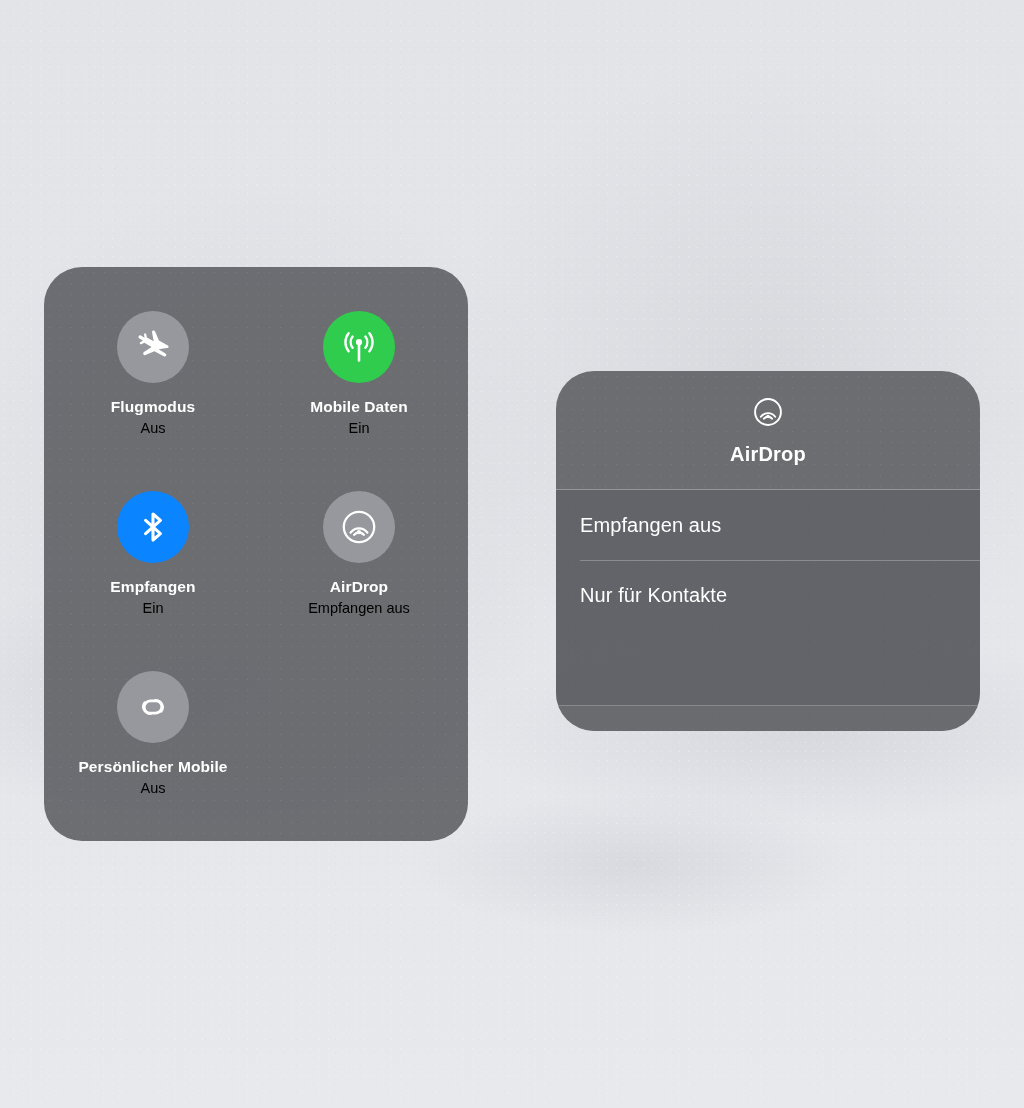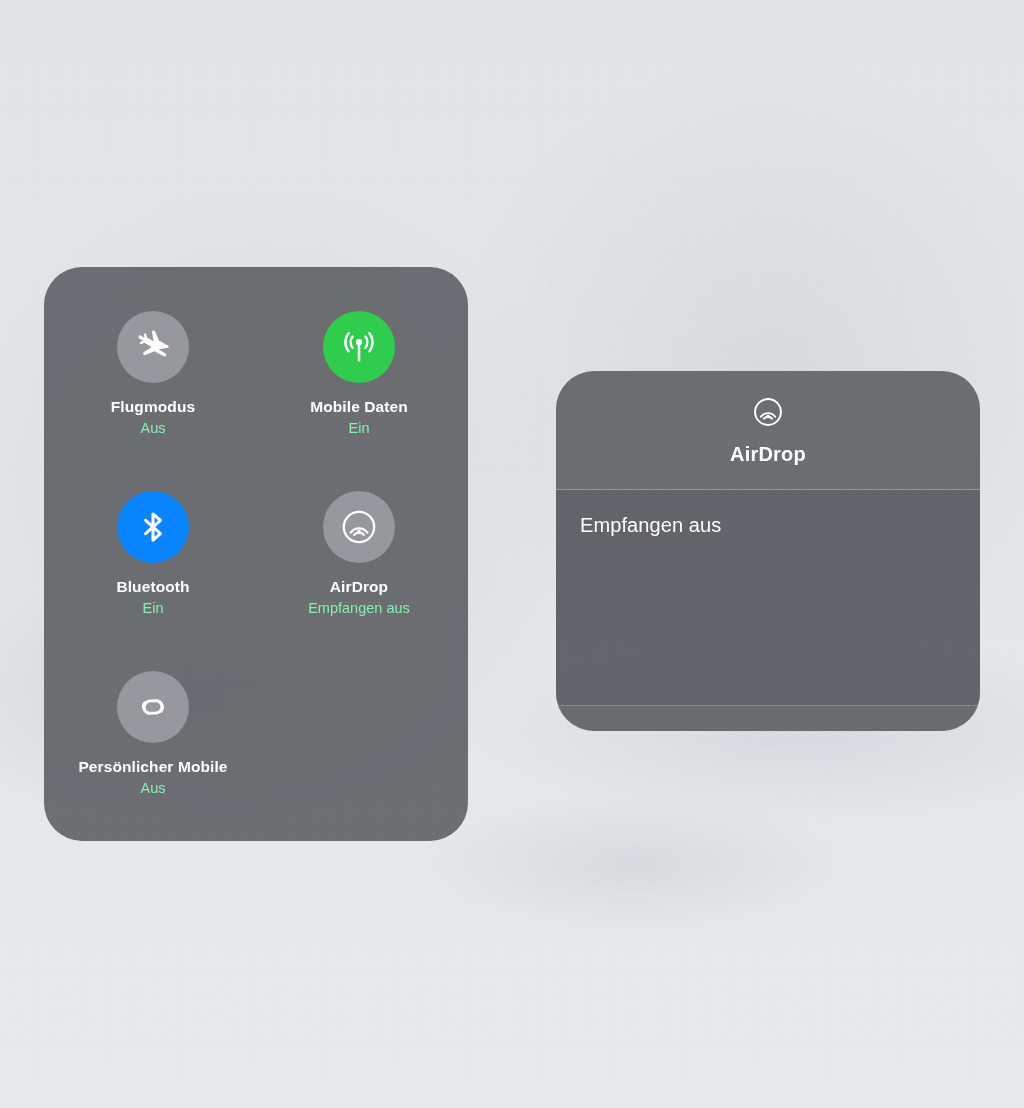--- a/index.html
+++ b/index.html
@@ -101,21 +101,21 @@
   .toggle-title {
     color: #ffffff;
     font-size: 15.5px;
     font-weight: bold;
     line-height: 1.35;
     text-align: center;
     white-space: nowrap;
     letter-spacing: 0.1px;
   }
   .toggle-status {
-    color: #86efac;
+    color: #000000;
     font-size: 14.5px;
     font-weight: normal;
     line-height: 1.45;
     text-align: center;
     white-space: nowrap;
   }
 
   
   #airdrop-popup {
     left: 556px;
@@ -223,21 +223,21 @@
       <div class="toggle-status">Ein</div>
     </div>
 
 
     <div class="toggle-cell">
       <div class="toggle-icon blue">
         <svg width="34" height="34" viewBox="0 0 34 34" aria-hidden="true">
           <path fill="none" stroke="#ffffff" stroke-width="3.1" stroke-linejoin="round" stroke-linecap="round" d="M9.6 10.4 L24.4 23.6 L17 30 L17 4 L24.4 10.4 L9.6 23.6"></path>
         </svg>
       </div>
-      <div class="toggle-title">Bluetooth</div>
+      <div class="toggle-title">Empfangen</div>
       <div class="toggle-status">Ein</div>
     </div>
 
     <div class="toggle-cell">
       <div class="toggle-icon off">
         <svg width="40" height="40" viewBox="0 0 40 40" aria-hidden="true">
           <circle cx="20" cy="20" r="15.2" fill="none" stroke="#ffffff" stroke-width="2.3"></circle>
           <path d="M11.6 25.6a10.4 10.4 0 0 1 16.8 0" fill="none" stroke="#ffffff" stroke-width="2.3" stroke-linecap="round"></path>
           <path d="M15.2 27.8a6.2 6.2 0 0 1 9.6 0" fill="none" stroke="#ffffff" stroke-width="2.3" stroke-linecap="round"></path>
           <circle cx="20" cy="25.2" r="2.1" fill="#ffffff"></circle>
@@ -278,20 +278,24 @@
       <div id="airdrop-header-title">AirDrop</div>
     </div>
 
     <div id="airdrop-options">
 
       <div class="airdrop-option">
         <span class="airdrop-option-label">Empfangen aus</span>
 
       </div>
 
+      <div class="airdrop-option">
+        <span class="airdrop-option-label">Nur für Kontakte</span>
+
+      </div>
 
 
     </div>
 
     <div id="airdrop-footer"></div>
 
   </div>
 </div>
 
 </body></html>

